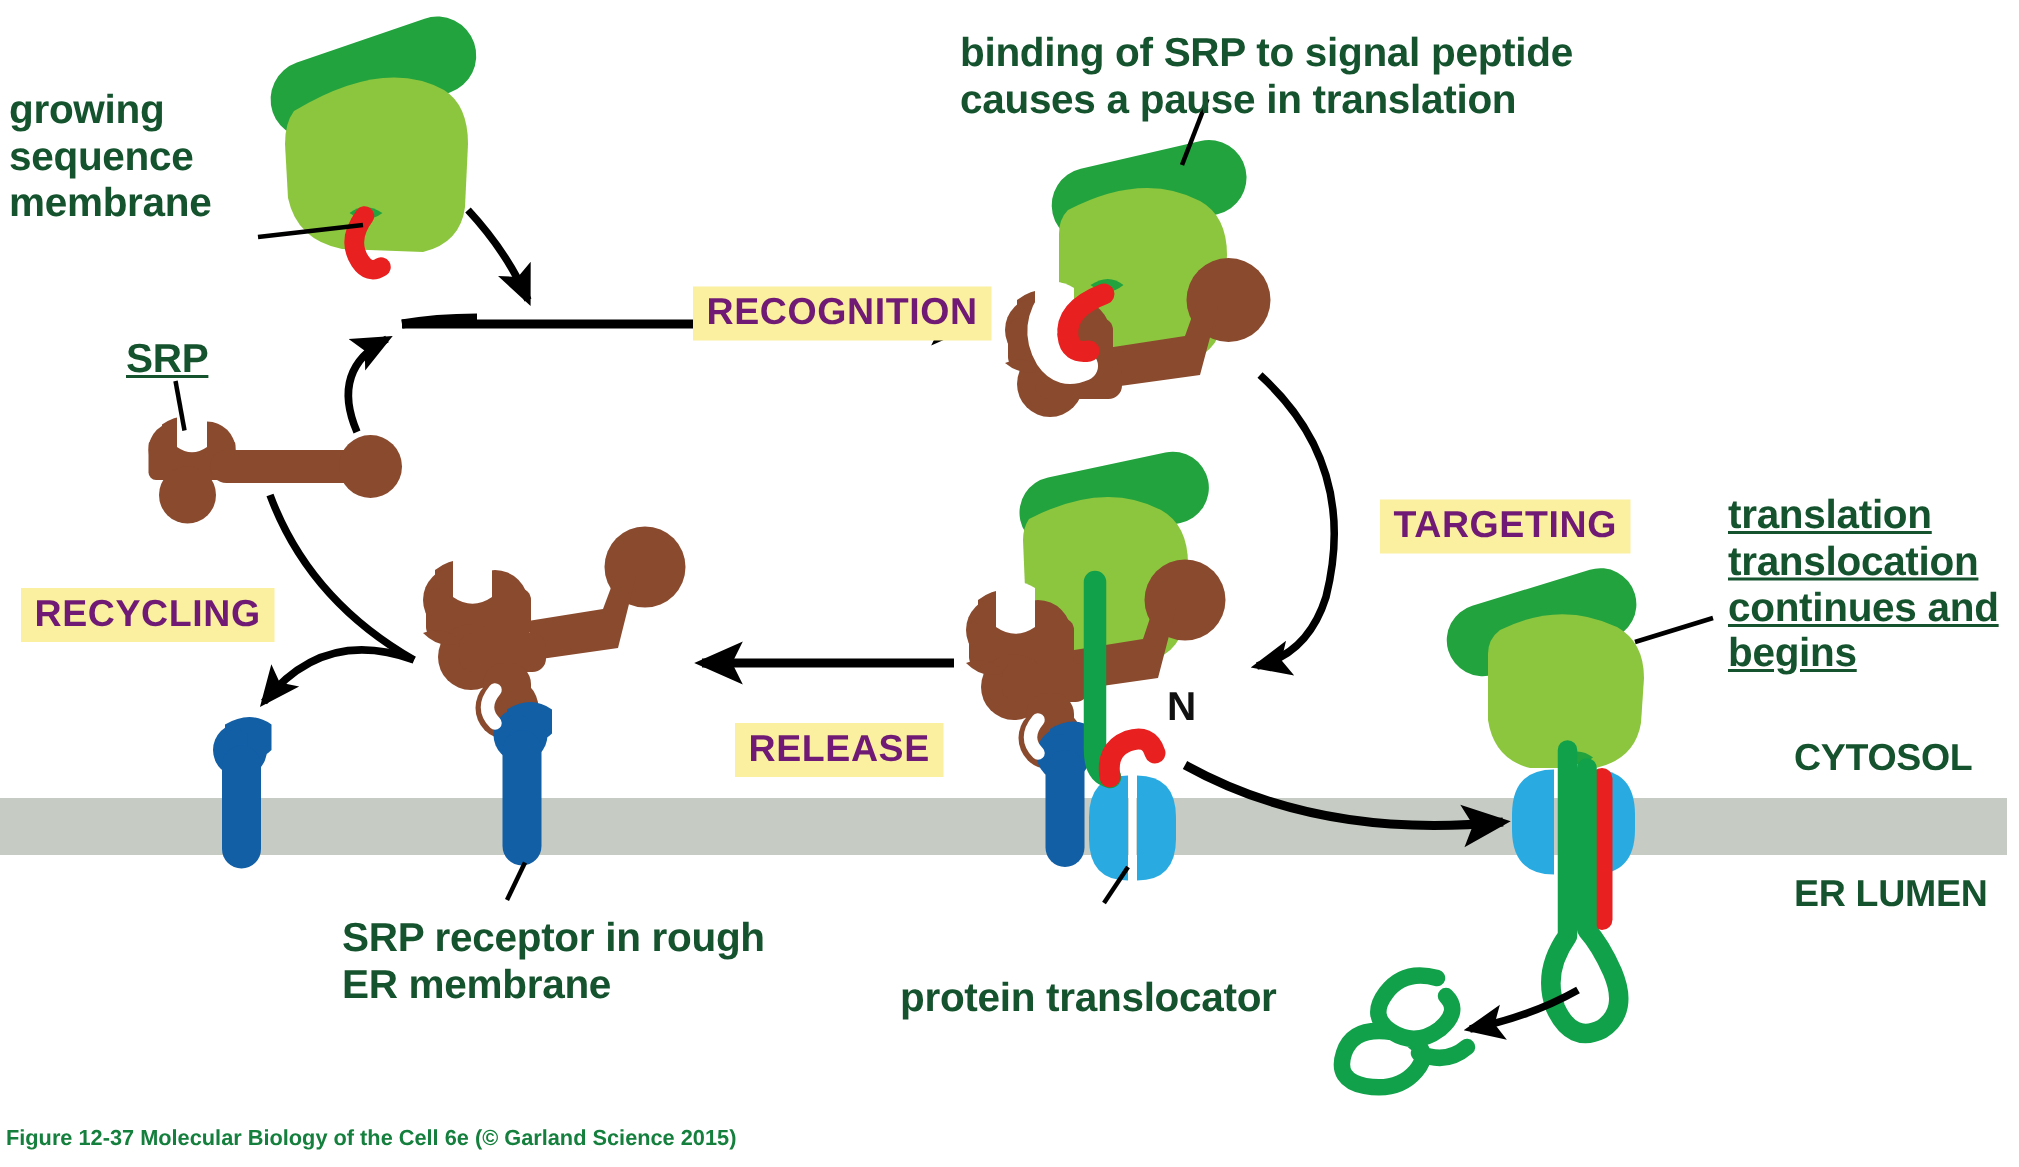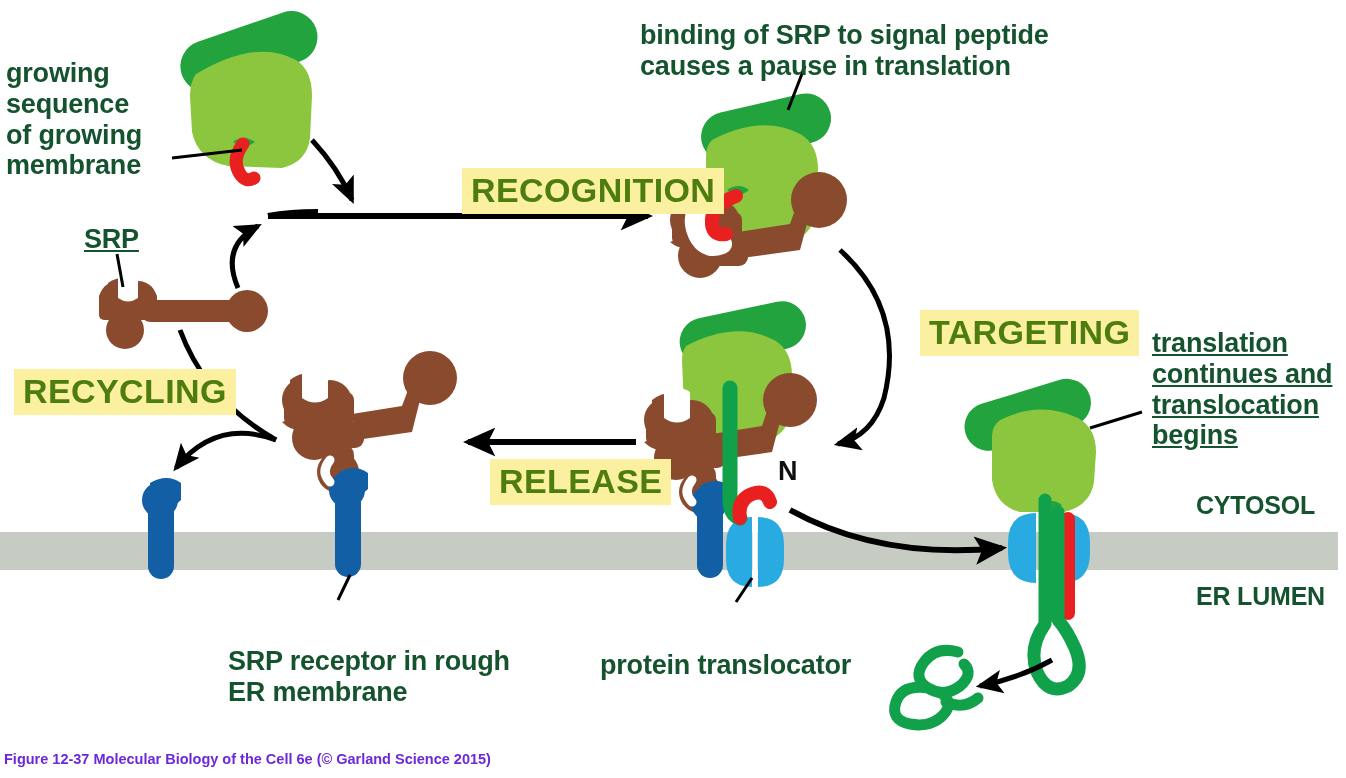--- a/index.html
+++ b/index.html
@@ -7,24 +7,24 @@
     width:1346px;height:778px;position:relative;overflow:hidden;
     font-family:"Liberation Sans","DejaVu Sans",sans-serif;
     background:#ffffff;
   }
   #stage{position:absolute;inset:0;width:1346px;height:778px;}
   svg.layer{position:absolute;left:0;top:0;width:1346px;height:778px;}
   .lbl{position:absolute;font-weight:bold;color:#14532d;line-height:1.14;letter-spacing:-0.2px;}
   .lbl-big{font-size:27px;}
   .lbl-mid{font-size:25px;}
   .stage-tag{
-    position:absolute;font-weight:bold;font-size:34px;color:#4d7c0f;
-    background:#faf0a0;padding:3px 9px 4px 9px;letter-spacing:0.4px;white-space:nowrap;
+    position:absolute;font-weight:bold;font-size:25px;color:#701a75;
+    background:#faf0a0;padding:3px 9px 4px 9px;letter-spacing:0.4px;white-space:nowrap;margin-top:23px;
   }
-  .caption{position:absolute;left:4px;top:751px;font-size:14.5px;font-weight:bold;color:#6d28d9;white-space:nowrap;}
+  .caption{position:absolute;left:4px;top:751px;font-size:14.5px;font-weight:bold;color:#15803d;white-space:nowrap;}
   .nlabel{position:absolute;font-weight:bold;font-size:27px;color:#111;}
 </style>
 </head>
 <body>
 
 <div id="stage">
 
   <svg class="layer" viewBox="0 0 1346 778">
     <defs>
       <marker id="ah" viewBox="0 0 10 10" refX="8.4" refY="5" markerWidth="5.4" markerHeight="5.4" orient="auto-start-reverse">
@@ -209,39 +209,38 @@
     <path d="M180 330 Q206 400 276 440" fill="none" stroke="#000" stroke-width="5"></path>
 
     <path d="M790 510 Q880 560 1002 548" fill="none" stroke="#000" stroke-width="6" marker-end="url(#ah)"></path>
 
     <path d="M1052 660 Q1020 678 980 686" fill="none" stroke="#000" stroke-width="5" marker-end="url(#ah)"></path>
   </svg>
 
   <div class="lbl lbl-big" style="left:6px;top:58px;">
     <div>growing</div>
     <div>sequence</div>
-    <div>of growing</div>
     <div>membrane</div>
   </div>
 
   <div class="lbl lbl-big" style="left:84px;top:224px;text-decoration:underline;">SRP</div>
 
   <div class="lbl lbl-big" style="left:640px;top:20px;">
     <div>binding of SRP to signal peptide</div>
     <div>causes a pause in translation</div>
   </div>
 
   <div class="lbl lbl-big" style="left:1152px;top:328px;text-decoration:underline;">
     <div>translation</div>
+    <div>translocation</div>
     <div>continues and</div>
-    <div>translocation</div>
     <div>begins</div>
   </div>
 
-  <div class="lbl lbl-big" style="left:228px;top:610px;margin-top:36px;">
+  <div class="lbl lbl-big" style="left:228px;top:610px;">
     <div>SRP receptor in rough</div>
     <div>ER membrane</div>
   </div>
 
   <div class="lbl lbl-big" style="left:600px;top:610px;margin-top:40px;">protein translocator</div>
 
   <div class="nlabel" style="left:778px;top:456px;">N</div>
 
   <div class="lbl lbl-mid" style="left:1196px;top:491px;">CYTOSOL</div>
 

